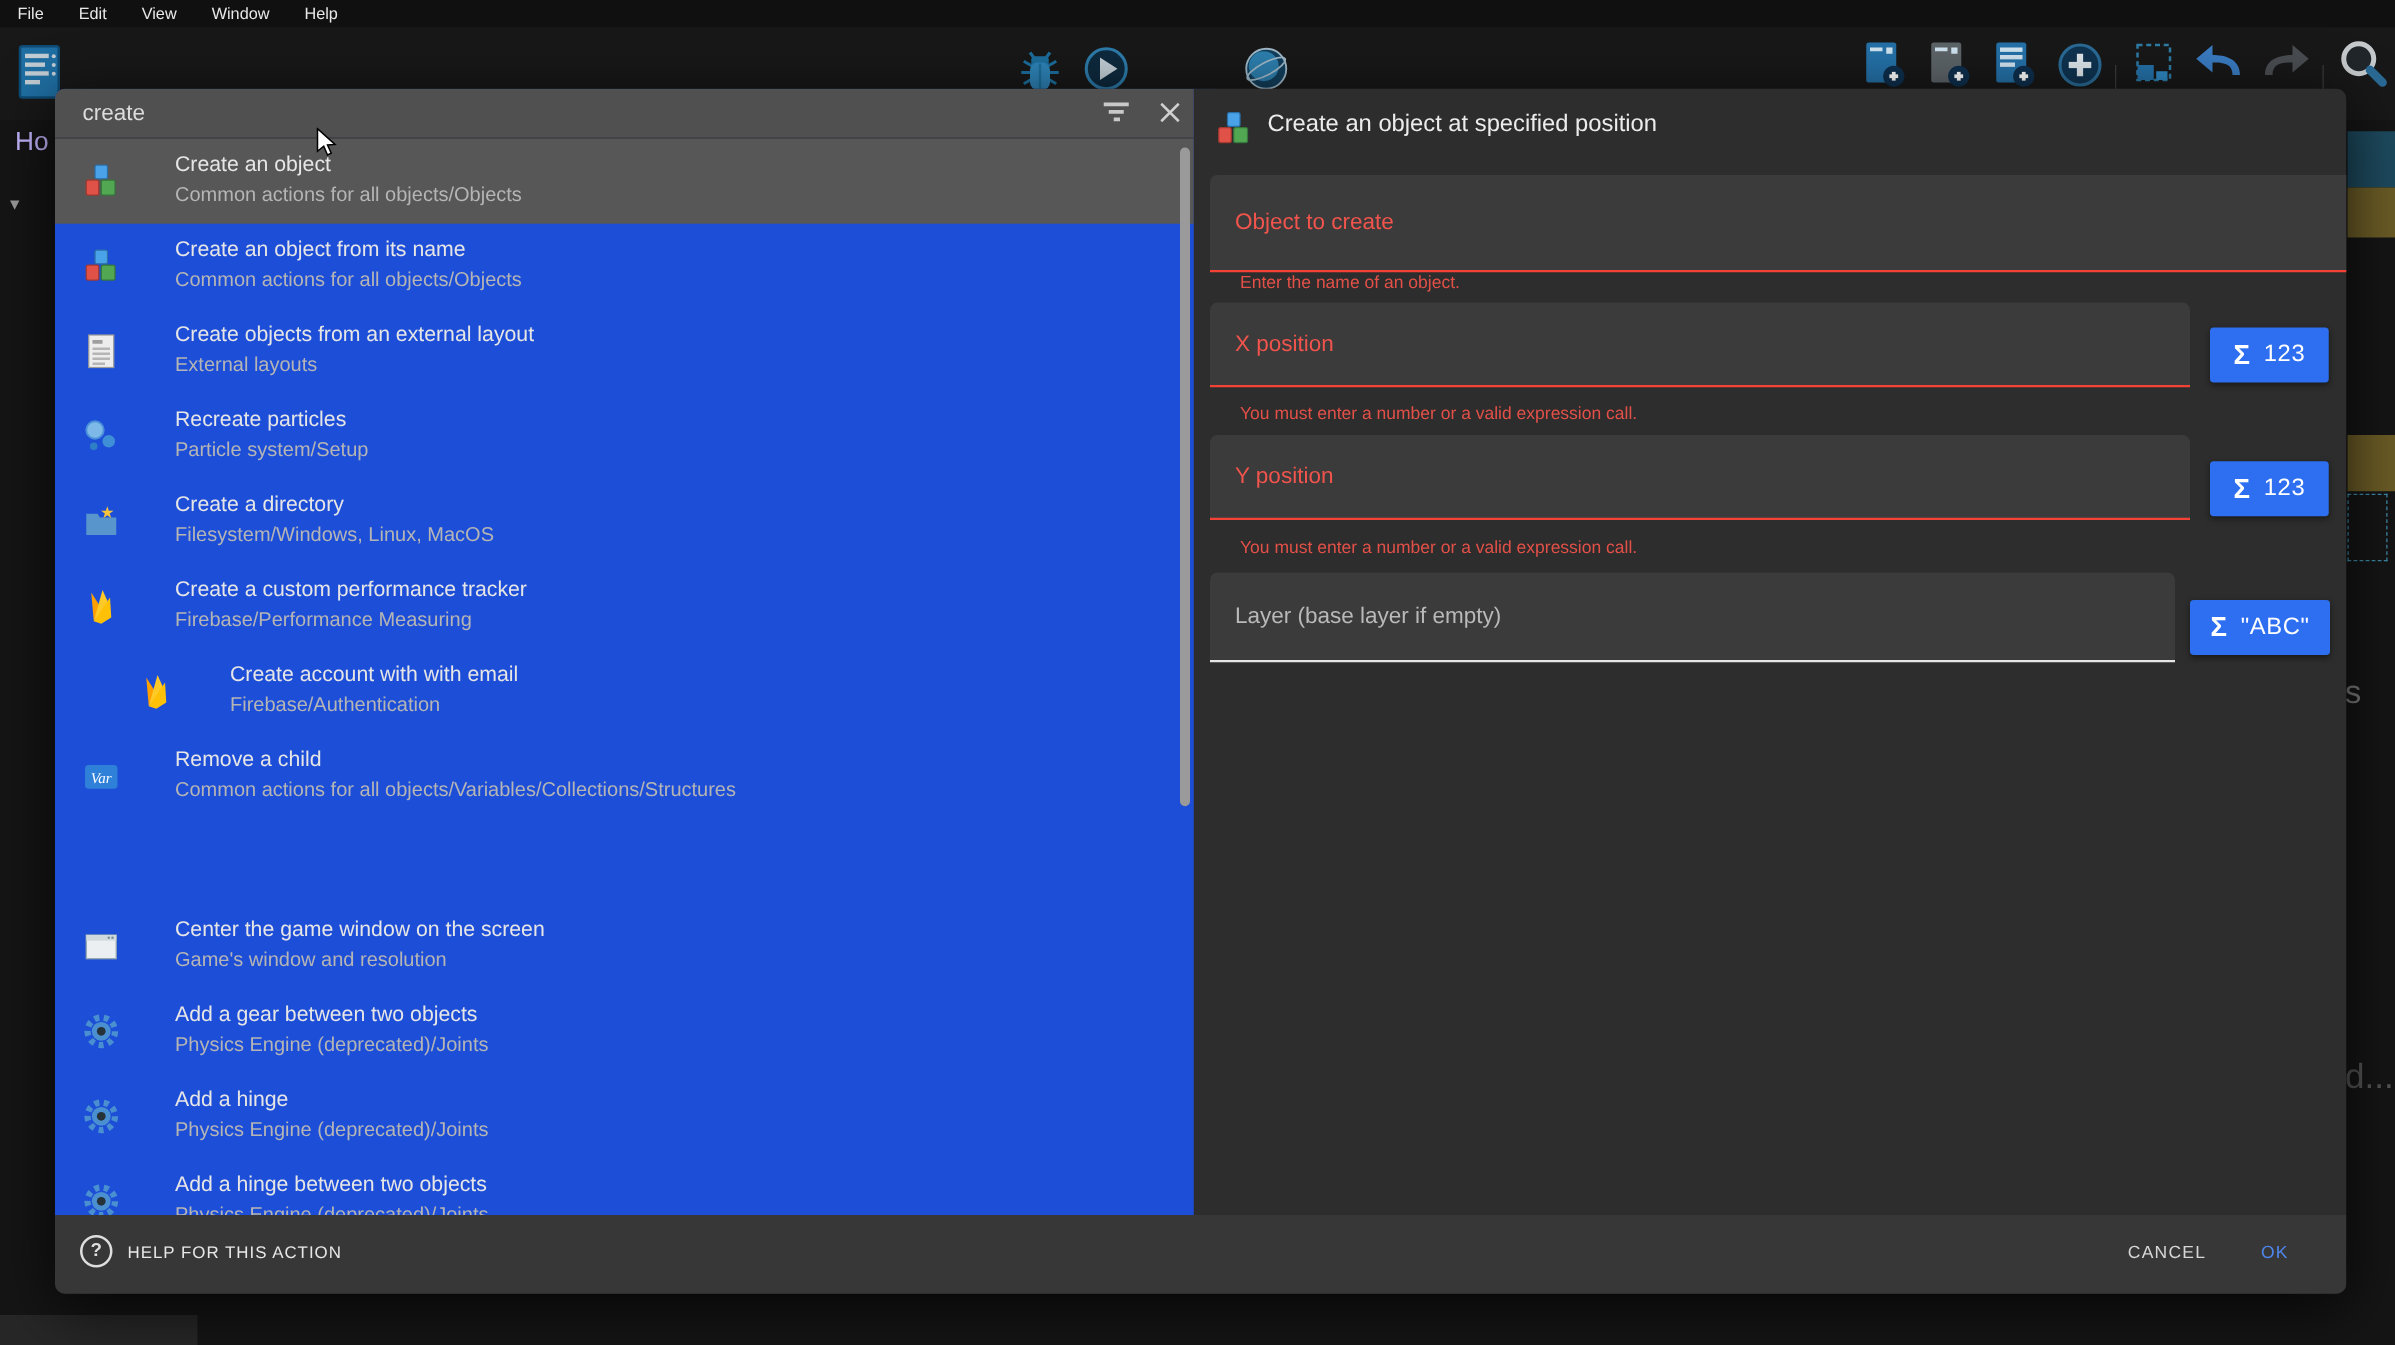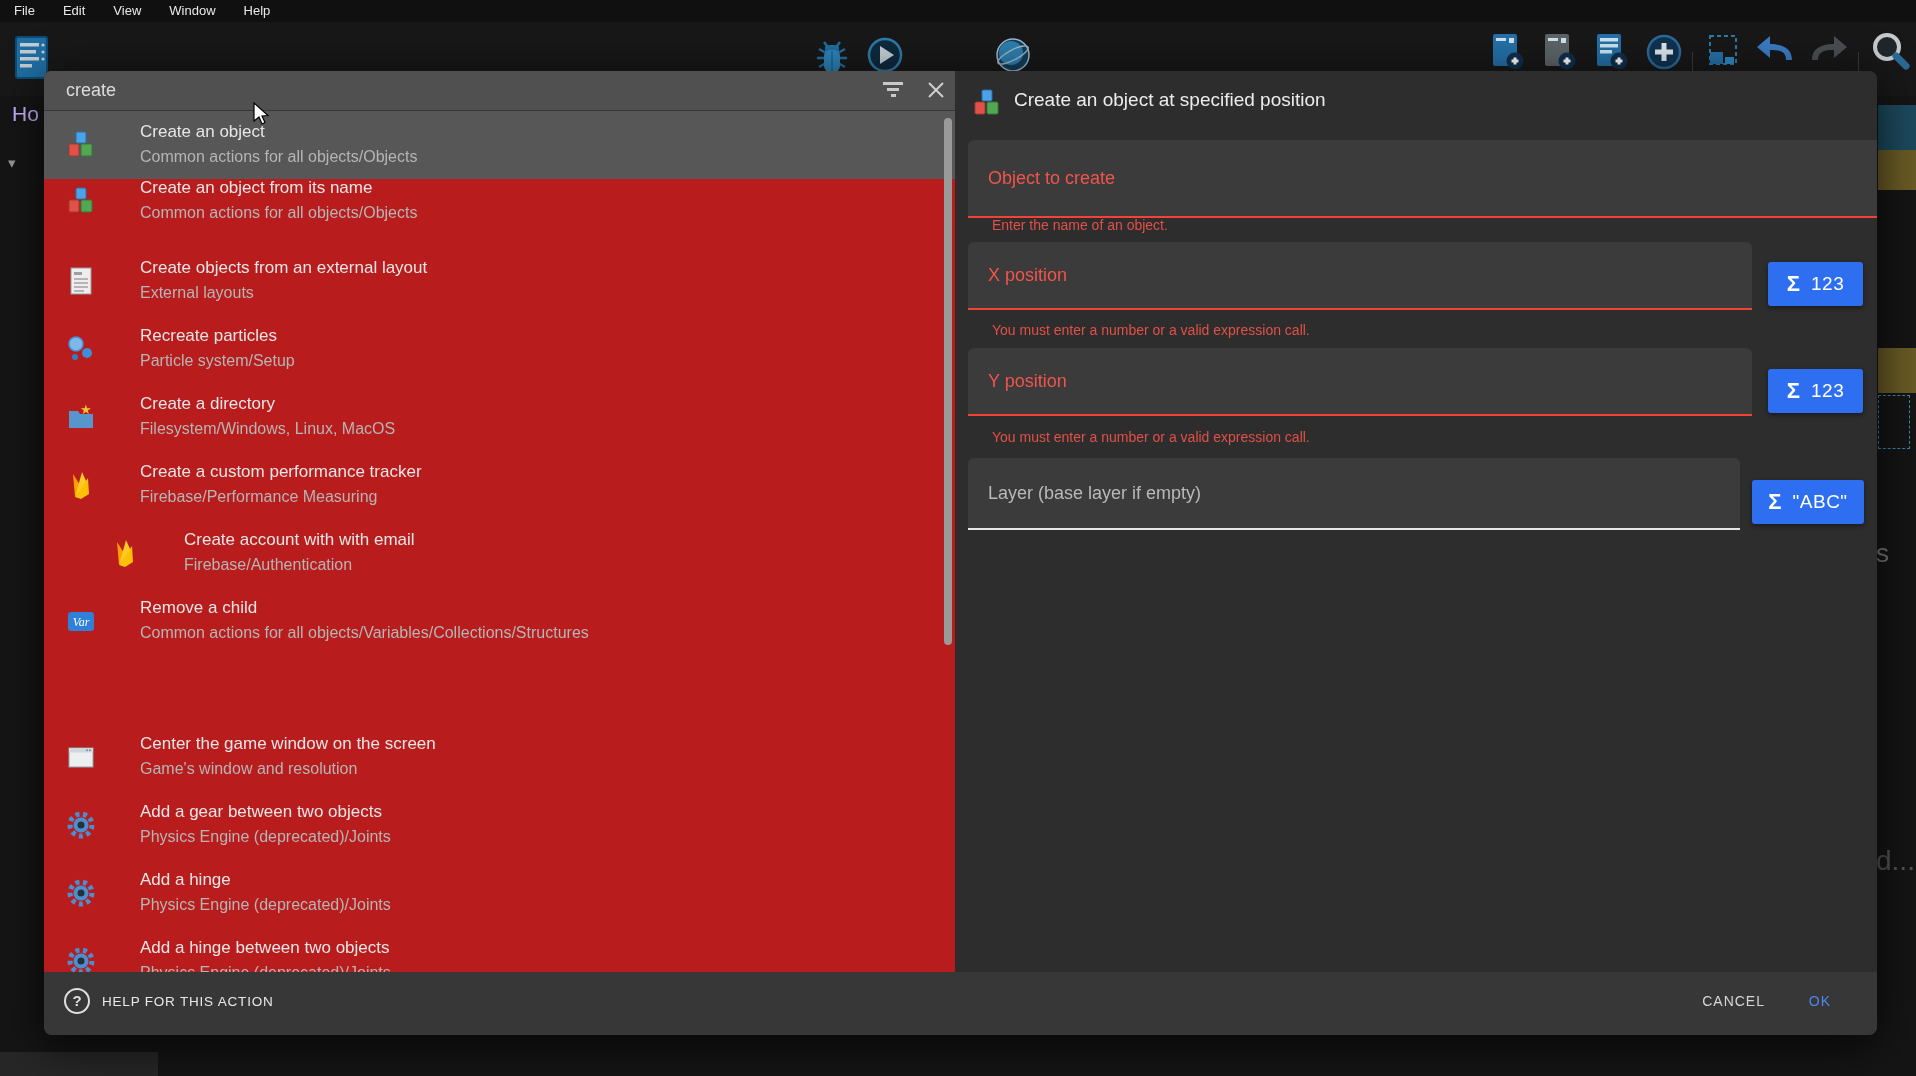--- a/index.html
+++ b/index.html
@@ -8,21 +8,21 @@
   
   #menubar{position:absolute;left:0;top:0;width:1916px;height:22px;background:#101010;display:flex;align-items:center;gap:0;}
   .menu-item{color:#e8e8e8;font-size:13px;padding:0 14px;line-height:22px;cursor:default;}
   #toolbar{position:absolute;left:0;top:22px;width:1916px;height:74px;background:#181818;}
   .tlabel{color:#8f9396;font-size:13px;letter-spacing:.5px;}
   .vsep{position:absolute;top:30px;width:1px;height:42px;background:#3a3a3a;}
   .bg-frag{position:absolute;color:#7b7b7b;}
   
   #dialog{position:absolute;left:44px;top:71px;width:1833px;height:964px;border-radius:8px;
     box-shadow:0 10px 48px rgba(0,0,0,.75);overflow:hidden;background:#2d2d2d;}
-  #list-pane{position:absolute;left:0;top:0;width:928px;height:901px;background:#b91c1c;overflow:hidden;}
+  #list-pane{position:absolute;left:0;top:0;width:928px;height:901px;background:#1d4ed8;overflow:hidden;}
   #search-row{position:absolute;left:0;top:0;width:911px;height:39px;background:#505050;border-bottom:1px solid #373737;}
   #search-value{position:absolute;left:22px;top:0;line-height:39px;font-size:18px;color:#dcdcdc;}
   #rows{position:absolute;left:0;top:40px;width:911px;height:861px;}
   .row{position:absolute;left:0;width:911px;height:68px;}
   .row.selected{background:#575757;}
   .row .ric{position:absolute;left:22px;top:19px;width:30px;height:30px;}
   .row .t1{position:absolute;left:96px;top:11px;font-size:17px;color:#e6e6e6;white-space:nowrap;}
   .row .t2{position:absolute;left:96px;top:37px;font-size:16px;color:#b5b5b5;white-space:nowrap;}
   #list-scrollthumb{position:absolute;left:900px;top:47px;width:8px;height:527px;background:#9a9a9a;border-radius:4px;}
   #detail-pane{position:absolute;left:911px;top:0;width:922px;height:901px;background:#2d2d2d;}
@@ -209,21 +209,21 @@
           <span class="ric">
             <svg width="30" height="30" viewBox="0 0 30 30">
     <rect x="10" y="2" width="10" height="11" rx="1.5" fill="#4aa3e8" stroke="#2a6fa8" stroke-width="1"></rect>
     <rect x="3" y="14" width="10" height="12" rx="1.5" fill="#e05248" stroke="#a33830" stroke-width="1"></rect>
     <rect x="15" y="14" width="11" height="12" rx="1.5" fill="#52a852" stroke="#36763a" stroke-width="1"></rect>
             </svg>
           </span>
           <div class="t1">Create an object</div>
           <div class="t2">Common actions for all objects/Objects</div>
         </div>
-        <div class="row" style="top: 56px;">
+        <div class="row" style="top: 68px;">
           <span class="ric">
             <svg width="30" height="30" viewBox="0 0 30 30">
     <rect x="10" y="2" width="10" height="11" rx="1.5" fill="#4aa3e8" stroke="#2a6fa8" stroke-width="1"></rect>
     <rect x="3" y="14" width="10" height="12" rx="1.5" fill="#e05248" stroke="#a33830" stroke-width="1"></rect>
     <rect x="15" y="14" width="11" height="12" rx="1.5" fill="#52a852" stroke="#36763a" stroke-width="1"></rect>
             </svg>
           </span>
           <div class="t1">Create an object from its name</div>
           <div class="t2">Common actions for all objects/Objects</div>
         </div>

